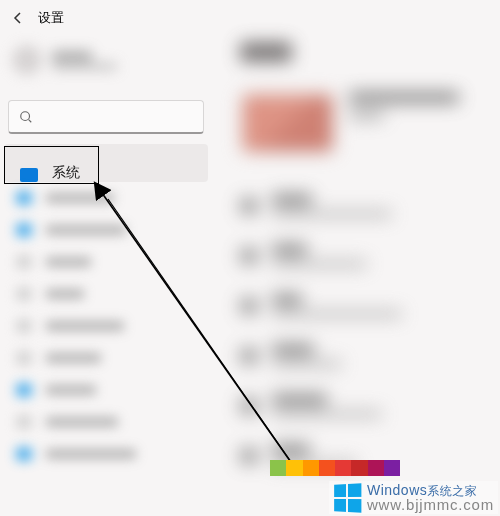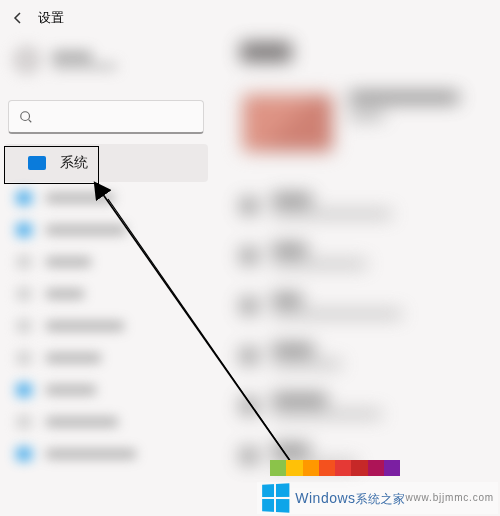--- a/index.html
+++ b/index.html
@@ -94,22 +94,22 @@
     .search-icon {
       width: 14px; height: 14px;
     }
     
     .nav-list {
       margin-top: 6px;
     }
     .nav-item {
       height: 38px;
       display: flex;
-      align-items: center;
-      padding: 0 24px;
+      align-items: flex-end;
+      padding: 0 16px;
       gap: 14px;
       font-size: 14px;
       color: #1a1a1a;
       position: relative;
     }
     .nav-item.selected {
       background: #ece9e9;
       border-radius: 4px;
       margin: 0 4px 0 4px;
     }
@@ -217,23 +217,23 @@
     }
     .win-logo {
       width: 28px; height: 28px;
       display: grid;
       grid-template-columns: 1fr 1fr;
       grid-template-rows: 1fr 1fr;
       gap: 2px;
       transform: perspective(60px) rotateY(-14deg);
     }
     .win-logo div { background:#0ea5e9; }
-    .wm-text { display:flex; flex-direction:row; line-height:1;align-items:center; }
+    .wm-text { display:flex; flex-direction:column; line-height:1; }
     .wm-top { font-size: 14px; color:#3a6da8; font-weight:400; letter-spacing:0.5px; }
-    .wm-bot { font-size: 10px; color:#868686; letter-spacing:0.8px; }
+    .wm-bot { font-size: 15px; color:#868686; letter-spacing:0.8px; }
     
     .gradient-bar {
       position: absolute;
       left: 270px;
       bottom: 40px;
       width: 130px;
       height: 16px;
       display: flex;
     }
     .gradient-bar div { flex:1; }

